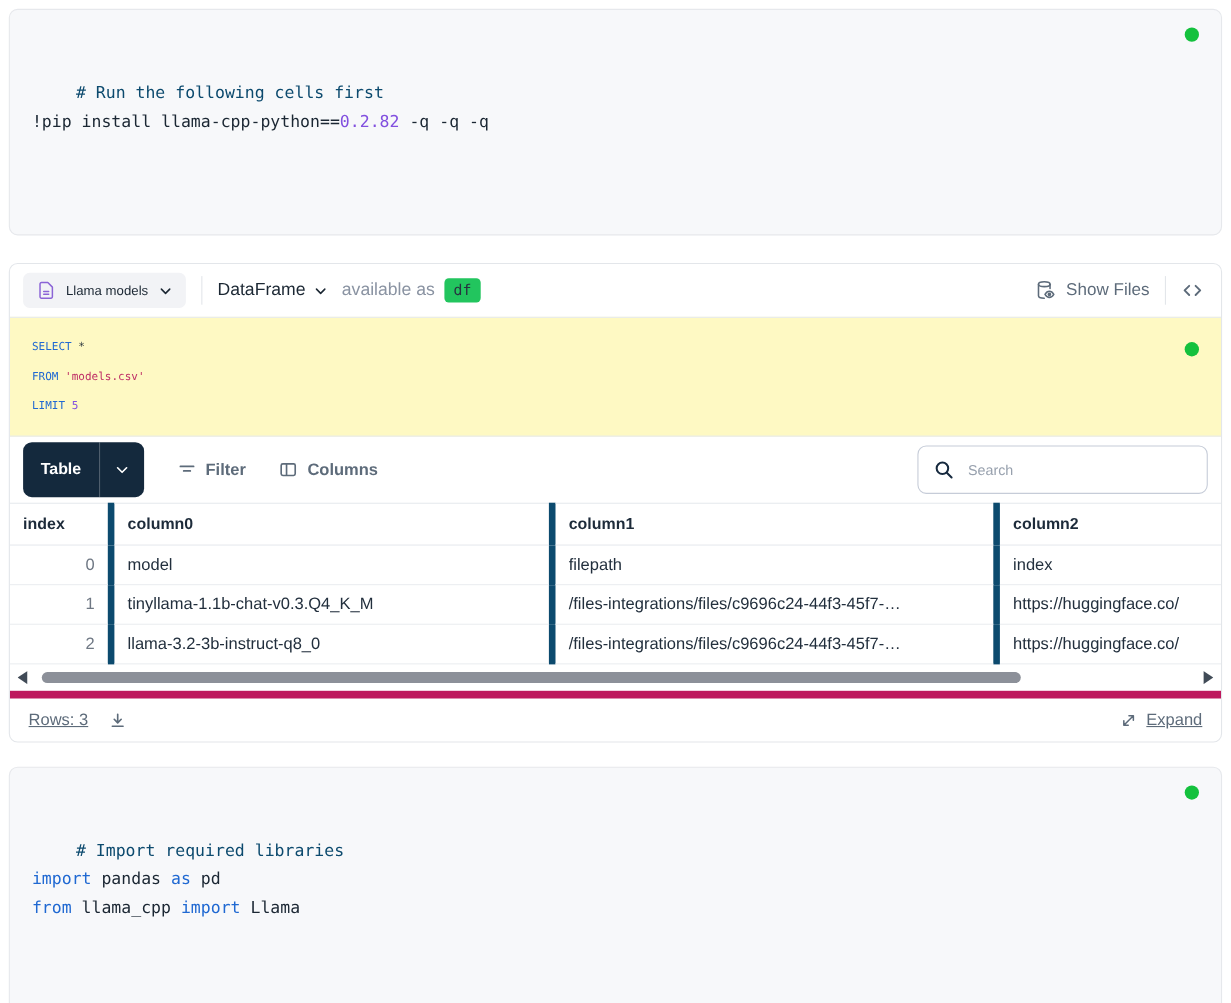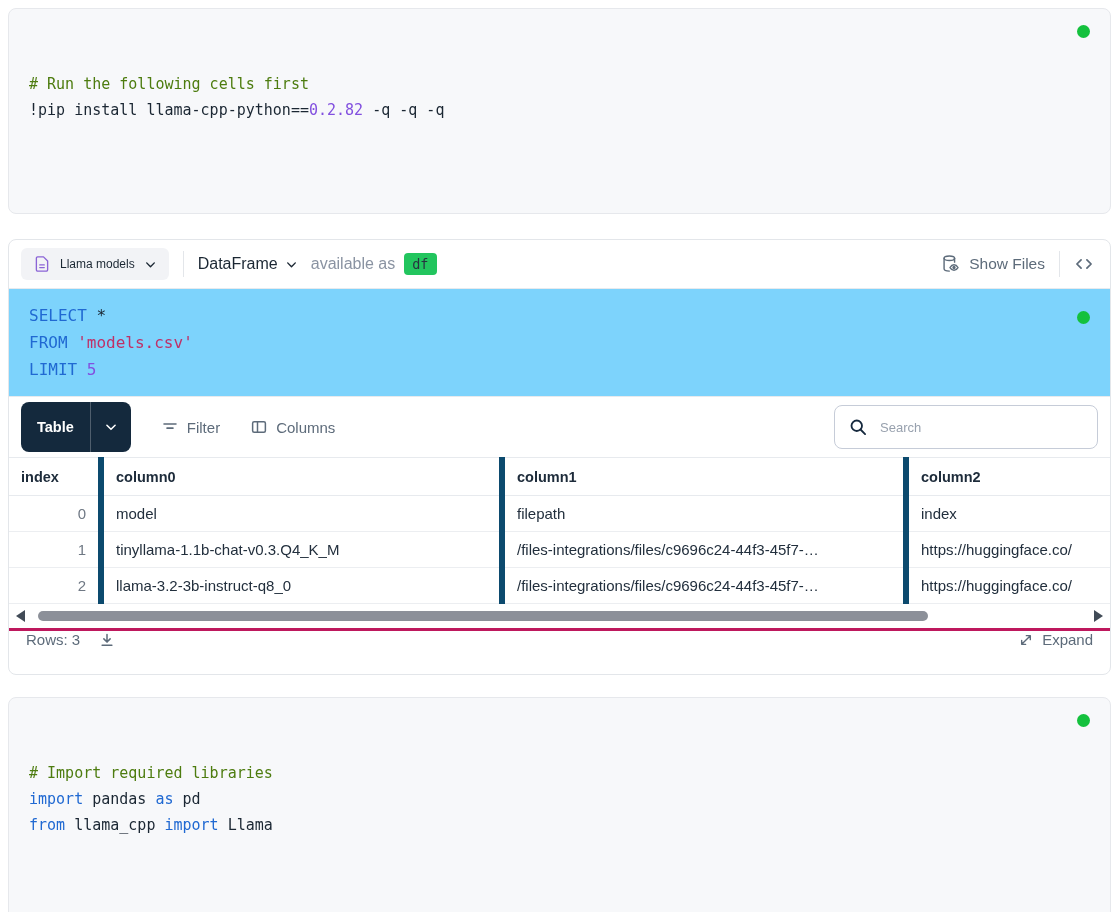--- a/index.html
+++ b/index.html
@@ -18,21 +18,21 @@
     background: #f7f8fa;
     border: 1px solid #e6e8ec;
     border-radius: 8px;
     padding: 10px 20px 12px 20px;
     font-family: "DejaVu Sans Mono", monospace;
     font-size: 15px;
     line-height: 26px;
     white-space: pre-wrap;
   }
   .code-line { min-height: 26px; }
-  .tok-com { color: #4d7c0f; }
+  .tok-com { color: #0c4a6e; margin-left: 40px; }
   .tok-kw  { color: #2069d2; }
   .tok-str { color: #bf3067; }
   .tok-num { color: #8250df; }
   .tok-pl  { color: #1b2733; }
   .run-dot {
     position: absolute; top: 16px; right: 20px;
     width: 13px; height: 13px; border-radius: 50%;
     background: #14c13d;
   }
 
@@ -62,44 +62,44 @@
     background: #22c55e; border-radius: 4px;
     font-family: "DejaVu Sans Mono", monospace;
     font-size: 13.5px; padding: 3px 8px; margin-left: 9px; color: #273240;
   }
   .hdr-right { margin-left: auto; display: flex; align-items: center; }
   .show-files { display: flex; align-items: center; gap: 8px; color: #5d6b7a; font-size: 15.5px; cursor: pointer; }
   .code-toggle { display: flex; align-items: center; cursor: pointer; }
 
   .sql-code {
     position: relative;
-    background: #7dd3fc;
+    background: #fef9c3;
     border-top: 1px solid #e7eaee;
     border-bottom: 1px solid #e7eaee;
     padding: 13px 20px;
     font-family: "DejaVu Sans Mono", monospace;
-    font-size: 16px; line-height: 27px;
+    font-size: 10px; line-height: 27px;
   }
 
   .toolbar {
     display: flex; align-items: center;
     height: 60px; padding: 0 12px 0 12px;
     background: #fff;
   }
   .table-btn {
     display: flex; align-items: stretch;
     background: #14293d; border-radius: 8px;
     color: #fff; overflow: hidden; height: 50px; cursor: pointer;
   }
   .table-btn-label { display: flex; align-items: center; padding: 0 16px; font-weight: bold; font-size: 14.5px; }
   .table-btn-sep { width: 1px; background: rgba(255,255,255,0.25); }
   .table-btn-caret { width: 40px; display: flex; align-items: center; justify-content: center; }
   .tool-item {
     display: flex; align-items: center; gap: 8px;
-    color: #5d6b7a; font-size: 15px; font-weight: 400;
+    color: #5d6b7a; font-size: 15px; font-weight: 700;
     margin-left: 30px; cursor: pointer;
   }
   .search-box {
     margin-left: auto; width: 264px; height: 44px;
     border: 1px solid #c6ccd8; border-radius: 8px;
     display: flex; align-items: center; gap: 10px;
     padding: 0 13px; background: #fff;
   }
   .search-box input {
     border: none; outline: none; width: 100%;
@@ -129,23 +129,23 @@
 
   .scroll-row { height: 24px; display: flex; align-items: center; padding: 0 7px; gap: 5px; }
   .scroll-track { flex: 1; position: relative; height: 12px; }
   .scroll-thumb {
     position: absolute; left: 8px; top: 1px;
     width: 84%; height: 10px;
     background: #8c9099; border-radius: 6px; cursor: grab;
   }
 
   .table-footer {
-    border-top: 3px solid #be185d;
-    height: 46px; display: flex; align-items: flex-start;
-    padding: 0 17px; color: #5d6b7a; font-size: 15px;
+    border-top: 7px solid #be185d;
+    height: 46px; display: flex; align-items: center;
+    padding: 0 17px; color: #5d6b7a; font-size: 15px; text-decoration: underline;
   }
   .rows-label { color: #5d6b7a; }
   .dl-btn { margin-left: 18px; display: flex; align-items: center; cursor: pointer; }
   .expand-btn { margin-left: auto; display: flex; align-items: center; gap: 8px; cursor: pointer; font-size: 15px; }
 
   .mt22 { margin-top: 22px; }
 </style>
 </head>
 <body>
 

